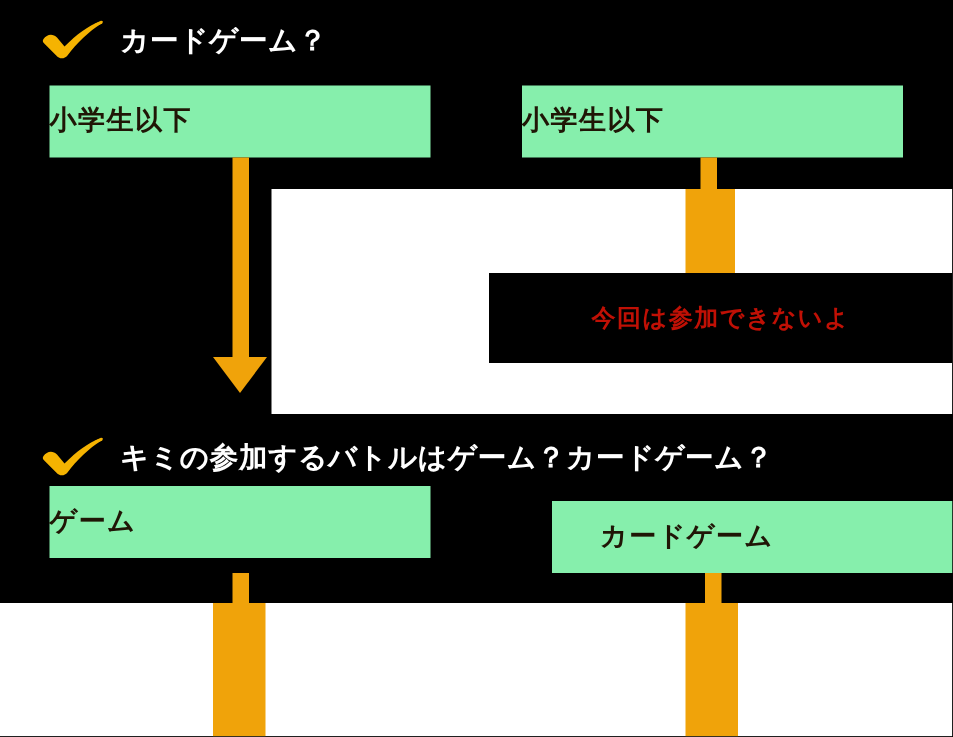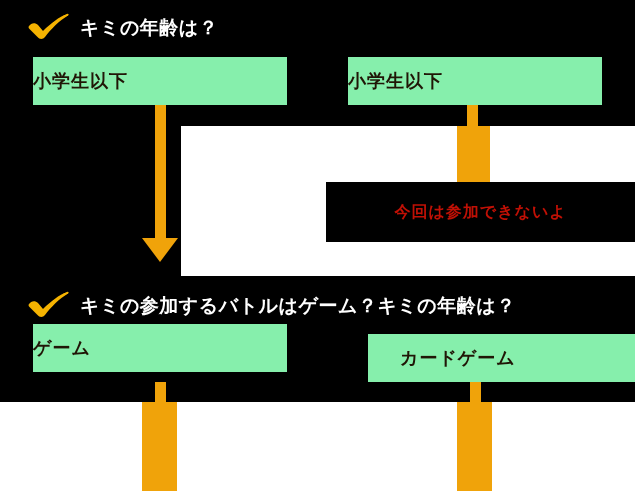--- a/index.html
+++ b/index.html
@@ -111,21 +111,21 @@
 
   <div class="white-panel" style="left:0px; top:402px; width:635px; height:89px;"></div>
 
   <div class="question-row" style="left:0px; top:8px;">
     <svg class="check-icon" viewBox="0 0 44 30">
       <path d="M3 14 C5 11, 9 10, 12 13 L17 19 C25 11, 33 5, 41 2
                C42 1.5, 43 2.5, 42 3.5 C33 9, 25 17, 19 25
                C17 27.5, 13.5 27.5, 11.5 25 L3.5 17 C2.5 16, 2.2 15, 3 14 Z" fill="#F5B301"></path>
       <path d="M37 4 C39 3, 41 2.2, 42.4 2 L42.2 3.6 C40.6 4.2, 38.8 5, 37.4 5.8 Z" fill="#F5B301"></path>
     </svg>
-    <span class="question-text">キミの年齢は？</span>
+    <span class="question-text">カードゲーム？</span>
   </div>
 
   <div class="choice-box" style="left:33px; top:57px; width:254px; height:48px;">
     <span class="choice-label">小学生以下</span>
   </div>
 
   <div class="choice-box" style="left:348px; top:57px; width:254px; height:48px;">
     <span class="choice-label">小学生以下</span>
   </div>
 
@@ -139,21 +139,21 @@
     <span class="result-text">今回は参加できないよ</span>
   </div>
 
   <div class="question-row" style="left:0px; top:286px;">
     <svg class="check-icon" viewBox="0 0 44 30">
       <path d="M3 14 C5 11, 9 10, 12 13 L17 19 C25 11, 33 5, 41 2
                C42 1.5, 43 2.5, 42 3.5 C33 9, 25 17, 19 25
                C17 27.5, 13.5 27.5, 11.5 25 L3.5 17 C2.5 16, 2.2 15, 3 14 Z" fill="#F5B301"></path>
       <path d="M37 4 C39 3, 41 2.2, 42.4 2 L42.2 3.6 C40.6 4.2, 38.8 5, 37.4 5.8 Z" fill="#F5B301"></path>
     </svg>
-    <span class="question-text">キミの参加するバトルはゲーム？キミの年齢は？</span>
+    <span class="question-text">キミの参加するバトルはゲーム？カードゲーム？</span>
   </div>
 
   <div class="choice-box" style="left:33px; top:324px; width:254px; height:48px;">
     <span class="choice-label">ゲーム</span>
   </div>
 
   <div class="choice-box" style="left:368px; top:334px; width:254px; height:48px;padding-left:32px;">
     <span class="choice-label">カードゲーム</span>
   </div>
 

